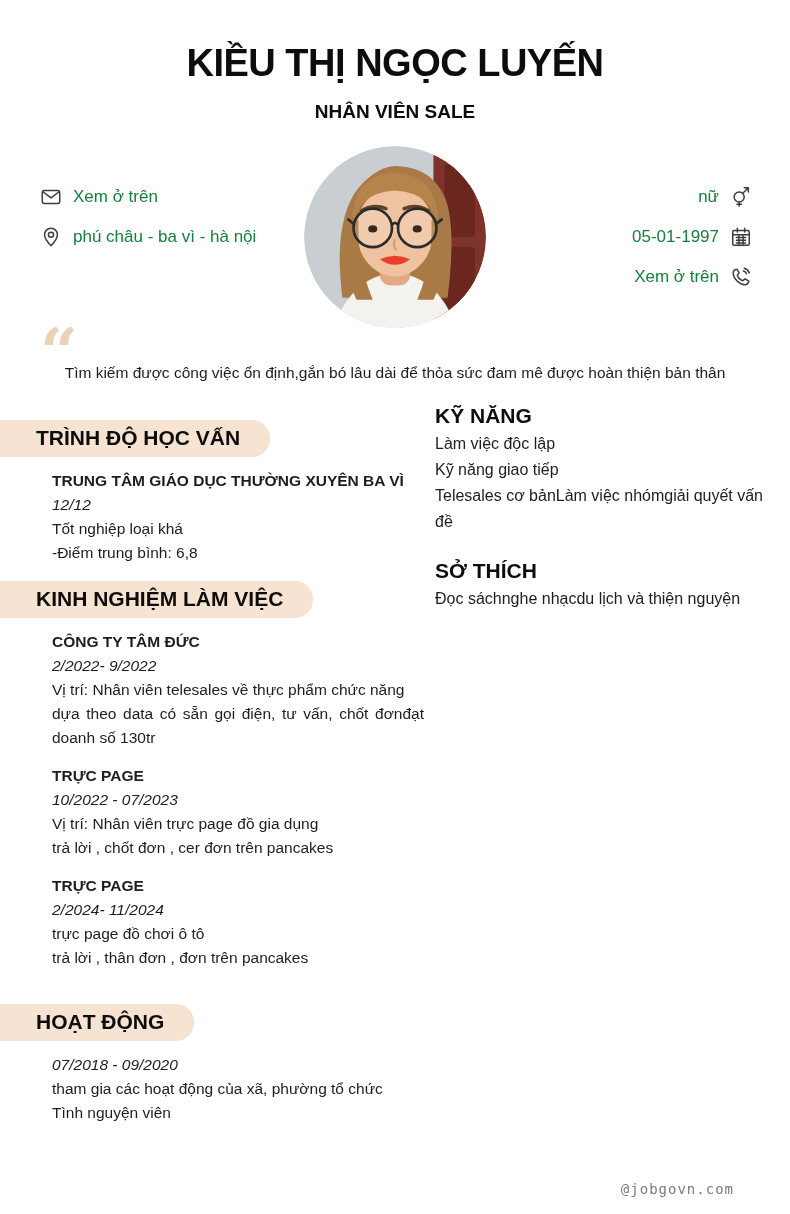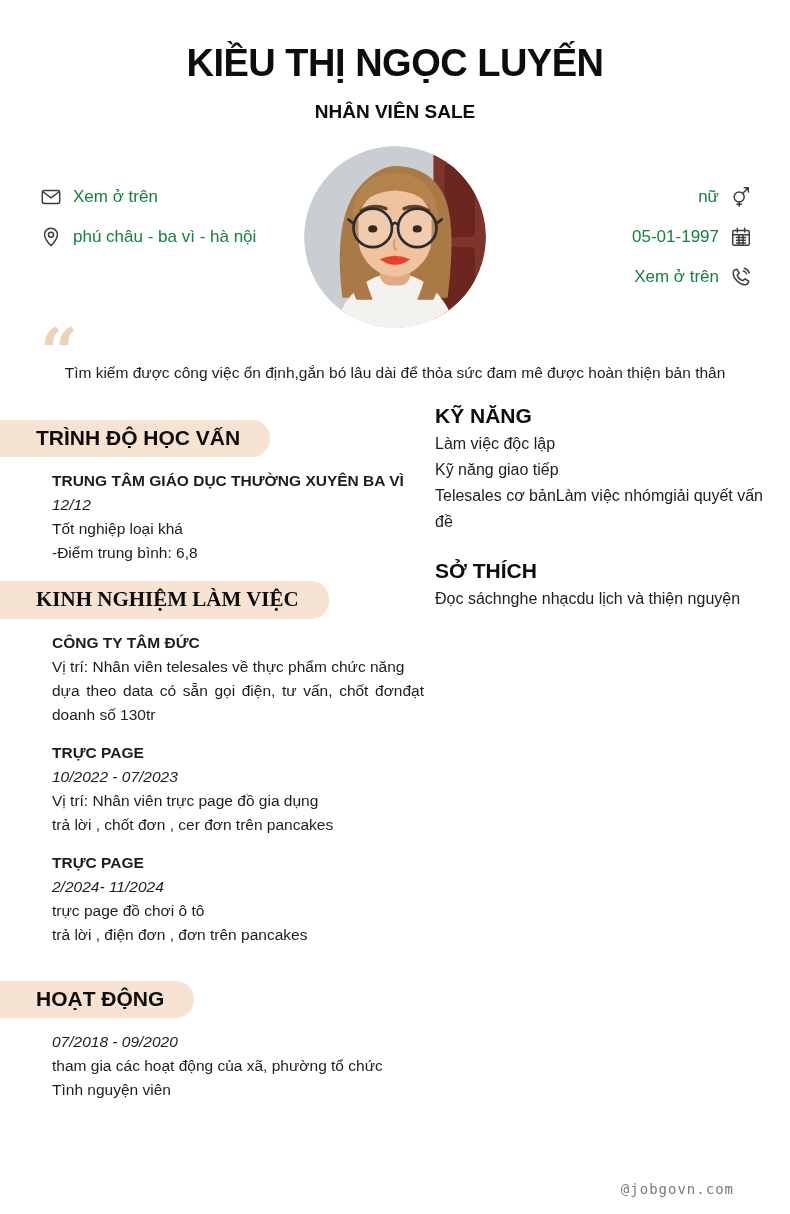--- a/index.html
+++ b/index.html
@@ -45,21 +45,21 @@
           padding:6px 30px 7px 36px; font-size:21px; font-weight:bold; color:#0d0d0d; }
   .sec-h { font-size:21px; font-weight:bold; color:#0d0d0d; }
 
   .body-ind { margin:12px 0 0 52px; font-size:15.5px; line-height:24px; }
   .b    { font-weight:bold; }
   .i    { font-style:italic; }
   .just { width:372px; text-align:justify; }
   .wrapw{ width:398px; }
 
   .job { margin-bottom:14px; }
-  .gap16 { margin-top:16px;font-family:Liberation Serif, serif; } .gap20 { margin-top:20px; }
+  .gap16 { margin-top:16px; } .gap20 { margin-top:20px; }
 
   .right-col ul { list-style:none; margin-top:12px; }
   .right-col li { font-size:16px; line-height:26px; }
   .right-col .sec-h + * { margin-top:3px; }
   .interest-gap { margin-top:24px; }
 
   
   .watermark { position:absolute; right:56px; top:1181px;
                font-family:"DejaVu Sans Mono", monospace;
                font-size:14px; color:#7a7a7a; letter-spacing:1px; }
@@ -168,34 +168,35 @@
     <div class="b">TRUNG TÂM GIÁO DỤC THƯỜNG XUYÊN BA VÌ</div>
     <div class="i">12/12</div>
     <div>Tốt nghiệp loại khá</div>
     <div>-Điểm trung bình: 6,8</div>
   </div>
 
   <div class="pill gap16">KINH NGHIỆM LÀM VIỆC</div>
   <div class="body-ind">
     <div class="job">
       <div class="b">CÔNG TY TÂM ĐỨC</div>
+      <div class="i">2/2022- 9/2022</div>
       <div>Vị trí: Nhân viên telesales về thực phẩm chức năng</div>
       <div class="just">dựa theo data có sẵn gọi điện, tư vấn, chốt đơnđạt doanh số 130tr</div>
     </div>
     <div class="job">
       <div class="b">TRỰC PAGE</div>
       <div class="i">10/2022 - 07/2023</div>
       <div>Vị trí: Nhân viên trực page đồ gia dụng</div>
       <div>trả lời , chốt đơn , cer đơn trên pancakes</div>
     </div>
     <div class="job">
       <div class="b">TRỰC PAGE</div>
       <div class="i">2/2024- 11/2024</div>
       <div>trực page đồ chơi ô tô</div>
-      <div>trả lời , điện đơn , đơn trên pancakes</div>
+      <div>trả lời , thân đơn , đơn trên pancakes</div>
     </div>
   </div>
 
   <div class="pill gap20">HOẠT ĐỘNG</div>
   <div class="body-ind">
     <div class="i">07/2018 - 09/2020</div>
     <div class="wrapw">tham gia các hoạt động của xã, phường tổ chức</div>
     <div class="wrapw">Tình nguyện viên</div>
   </div>
 

